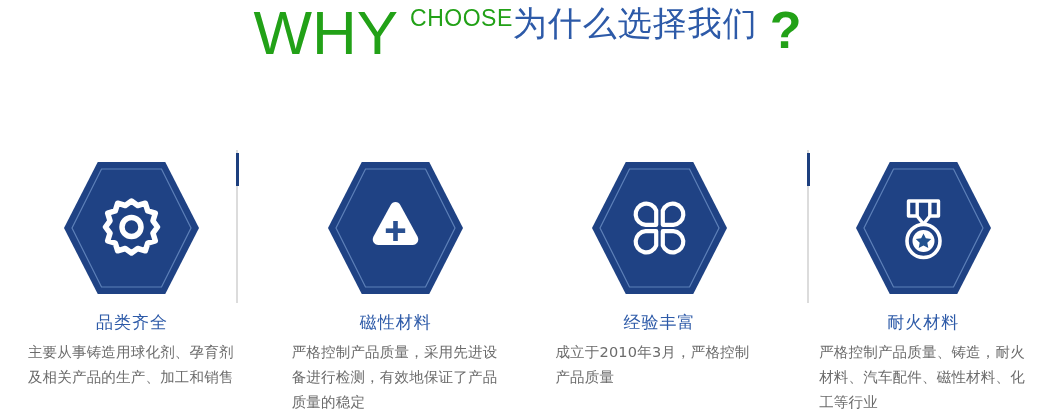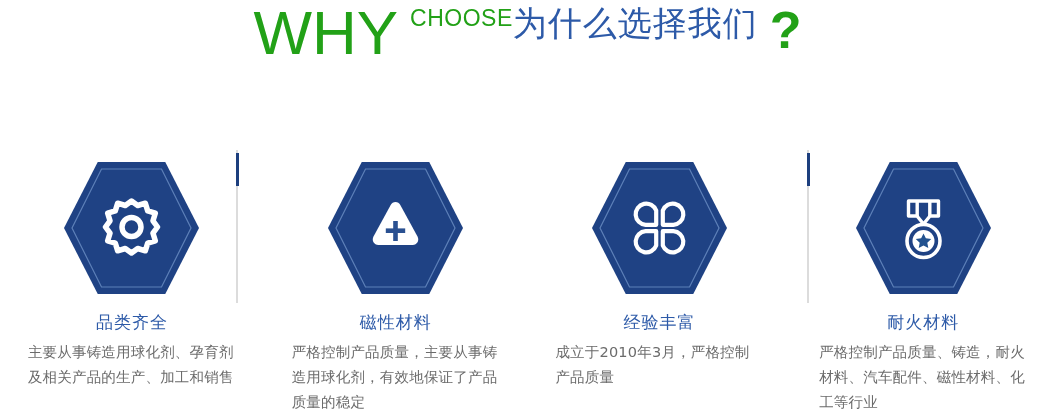--- a/index.html
+++ b/index.html
@@ -170,21 +170,21 @@
         <polygon points="33.75,4 101.25,4 135,70 101.25,136 33.75,136 0,70" fill="#1f4284"></polygon>
         <polygon points="37.5,11 97.5,11 127,70 97.5,129 37.5,129 8,70" fill="none" stroke="#5d80b8" stroke-width="1.2"></polygon>
         <g>
           <path fill="#ffffff" d="M67.5,44 C69.6,44 71.3,45.2 72.3,46.9 L89.5,78.5 C91.6,82.4 89,87 84.6,87 L50.4,87 C46,87 43.4,82.4 45.5,78.5 L62.7,46.9 C63.7,45.2 65.4,44 67.5,44 Z"></path>
           <rect x="65.2" y="63" width="4.6" height="20" fill="#2a5091"></rect>
           <rect x="57.8" y="70.4" width="19.4" height="4.6" fill="#2a5091"></rect>
         </g>
       </svg>
     </div>
     <div class="card-title">磁性材料</div>
-    <div class="card-desc">严格控制产品质量，主要从事铸造用球化剂，有效地保证了产品质量的稳定</div>
+    <div class="card-desc">严格控制产品质量，采用先进设备进行检测，有效地保证了产品质量的稳定</div>
     <div class="divider d2"></div>
   </div>
 
   <div class="card">
     <div class="hex-wrap">
       <svg width="135" height="140" viewBox="0 0 135 140">
         <polygon points="33.75,4 101.25,4 135,70 101.25,136 33.75,136 0,70" fill="#1f4284"></polygon>
         <polygon points="37.5,11 97.5,11 127,70 97.5,129 37.5,129 8,70" fill="none" stroke="#5d80b8" stroke-width="1.2"></polygon>
         <g fill="none" stroke="#ffffff" stroke-width="4.2" stroke-linejoin="round">
           <path d="M64.2,66.8 L64.2,52.5 A10.6,10.6 0 1 0 53.6,66.8 Z"></path>

